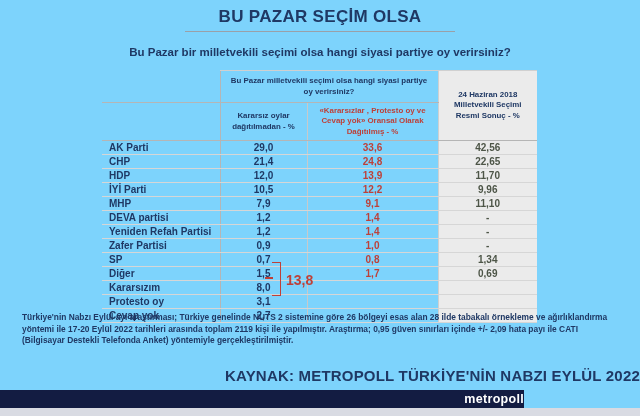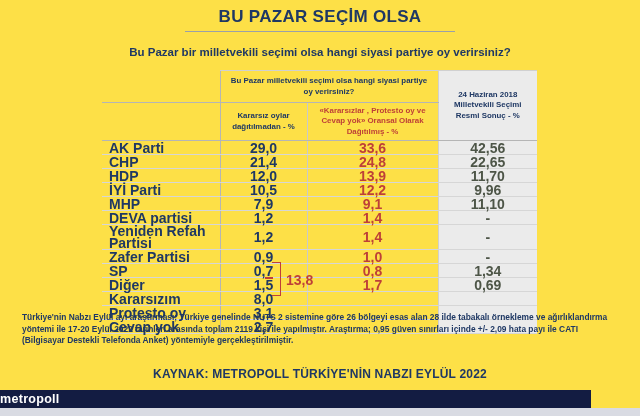--- a/index.html
+++ b/index.html
@@ -2,54 +2,54 @@
 <html style="--navy: #1F3864; --red: #BE4038; --green2018: #4D5547; --graybg: #EBEBEB; --bar: #131C42; --strip: #D9DBE3;"><head>
 <meta charset="utf-8">
 <style>
   :root{
     --navy:#1F3864; --red:#BE4038; --green2018:#4D5547;
     --graybg:#EBEBEB; --lineDark:#B5B5B5; --lineLight:#D6D6D6;
     --bar:#131C42; --strip:#D9DBE3; --underline:#9AA0A8;
   }
   html,body{margin:0;padding:0;}
   body{width:640px;height:416px;background:#ffffff;font-family:"Liberation Sans",sans-serif;position:relative;overflow:hidden;}
-  .page{position:absolute;inset:0;background:#fde047;padding-left:32px;}
+  .page{position:absolute;inset:0;background:#7dd3fc;padding-left:32px;}
   .title{position:absolute;top:7px;left:0;right:0;margin:0;text-align:center;font-size:17px;font-weight:bold;color:var(--navy);letter-spacing:.3px;}
   .title-underline{position:absolute;top:31px;left:185px;width:270px;height:1px;background:var(--underline);}
   .subtitle{position:absolute;top:41px;left:0;right:0;margin:5px;text-align:center;font-size:11.5px;font-weight:bold;color:var(--navy);}
   .table-wrap{position:absolute;left:102px;top:70px;width:435px;height:229px;}
   table{border-collapse:collapse;table-layout:fixed;width:435px;}
   col.c1{width:118px}col.c2{width:87px}col.c3{width:131px}col.c4{width:99px}
   th,td{padding:0;vertical-align:middle;}
   tr.hr1 th,tr.hr1 td{height:27px;}
   tr.hr2 th,tr.hr2 td{height:33px;}
   .blank-h{border-bottom:1px solid var(--lineDark);}
   .group-h{border-top:1px solid #D0D0D0;border-left:1px solid var(--lineDark);border-bottom:1px solid var(--lineDark);
     color:var(--navy);font-size:7.9px;font-weight:bold;text-align:center;padding:2px 10px;line-height:1.3;}
   .colund-h{border-left:1px solid var(--lineDark);border-bottom:1px solid var(--lineDark);
     color:var(--navy);font-size:7.9px;font-weight:bold;text-align:center;padding:2px 8px;line-height:1.3;}
   .coldist-h{border-left:1px solid #C9C9C9;border-bottom:1px solid var(--lineDark);
     color:var(--red);font-size:7.9px;font-weight:bold;padding:2px 6px;line-height:1.3;}
   .col2018-h{border-top:1px solid #D0D0D0;border-left:1px solid #CFCFCF;border-bottom:1px solid var(--lineDark);
     background:var(--graybg);color:var(--navy);font-size:7.9px;font-weight:bold;text-align:center;padding:2px 4px;line-height:1.3;margin-left:7px;}
-  tbody td{height:13px;border-bottom:1px solid var(--lineLight);font-size:14px;font-weight:bold;line-height:12px;}
+  tbody td{height:13px;border-bottom:1px solid var(--lineLight);font-size:10px;font-weight:bold;line-height:12px;}
   td.party{text-align:left;padding-left:7px;color:var(--navy);}
   td.raw{border-left:1px solid var(--lineDark);text-align:center;color:var(--navy);}
   td.dist{border-left:1px solid #C9C9C9;text-align:center;color:var(--red);}
   td.off{border-left:1px solid #CFCFCF;text-align:center;color:var(--green2018);background:var(--graybg);}
   .bracket{position:absolute;left:170px;top:192px;width:8px;height:32px;
     border-top:1.5px solid var(--red);border-right:1.5px solid var(--red);border-bottom:1.5px solid var(--red);}
   .bracket-tick{position:absolute;left:163px;top:207px;width:8px;height:1.5px;background:var(--red);}
   .bracket-label{position:absolute;left:184px;top:202px;font-size:14px;font-weight:bold;color:var(--red);}
   .footnote{position:absolute;top:312px;left:22px;width:596px;margin:0;text-align:left;
     font-size:8.4px;font-weight:bold;color:var(--navy);line-height:11.5px;}
-  .source{position:absolute;top:367px;left:0;right:0;margin:0;text-align:center;
-    font-size:12px;font-weight:bold;color:var(--navy);letter-spacing:.2px;}
-  .brandbar{position:absolute;top:390px;left:0;width:591px;height:18px;background:var(--bar);
-    display:flex;align-items:center;justify-content:flex-start;}
+  .source{position:absolute;top:367px;left:0;right:0;margin:0;text-align:right;
+    font-size:15px;font-weight:bold;color:var(--navy);letter-spacing:.2px;}
+  .brandbar{position:absolute;top:390px;left:0;width:524px;height:18px;background:var(--bar);
+    display:flex;align-items:center;justify-content:flex-end;}
   .brandbar span{color:#ffffff;font-size:12.5px;font-weight:bold;letter-spacing:.3px;}
   .bottom-strip{position:absolute;top:408px;left:0;width:640px;height:8px;background:var(--strip);}
 </style>
 </head>
 <body>
 
 <div class="page">
 
   <h1 class="title">BU PAZAR SEÇİM OLSA</h1>
   <div class="title-underline"></div>

